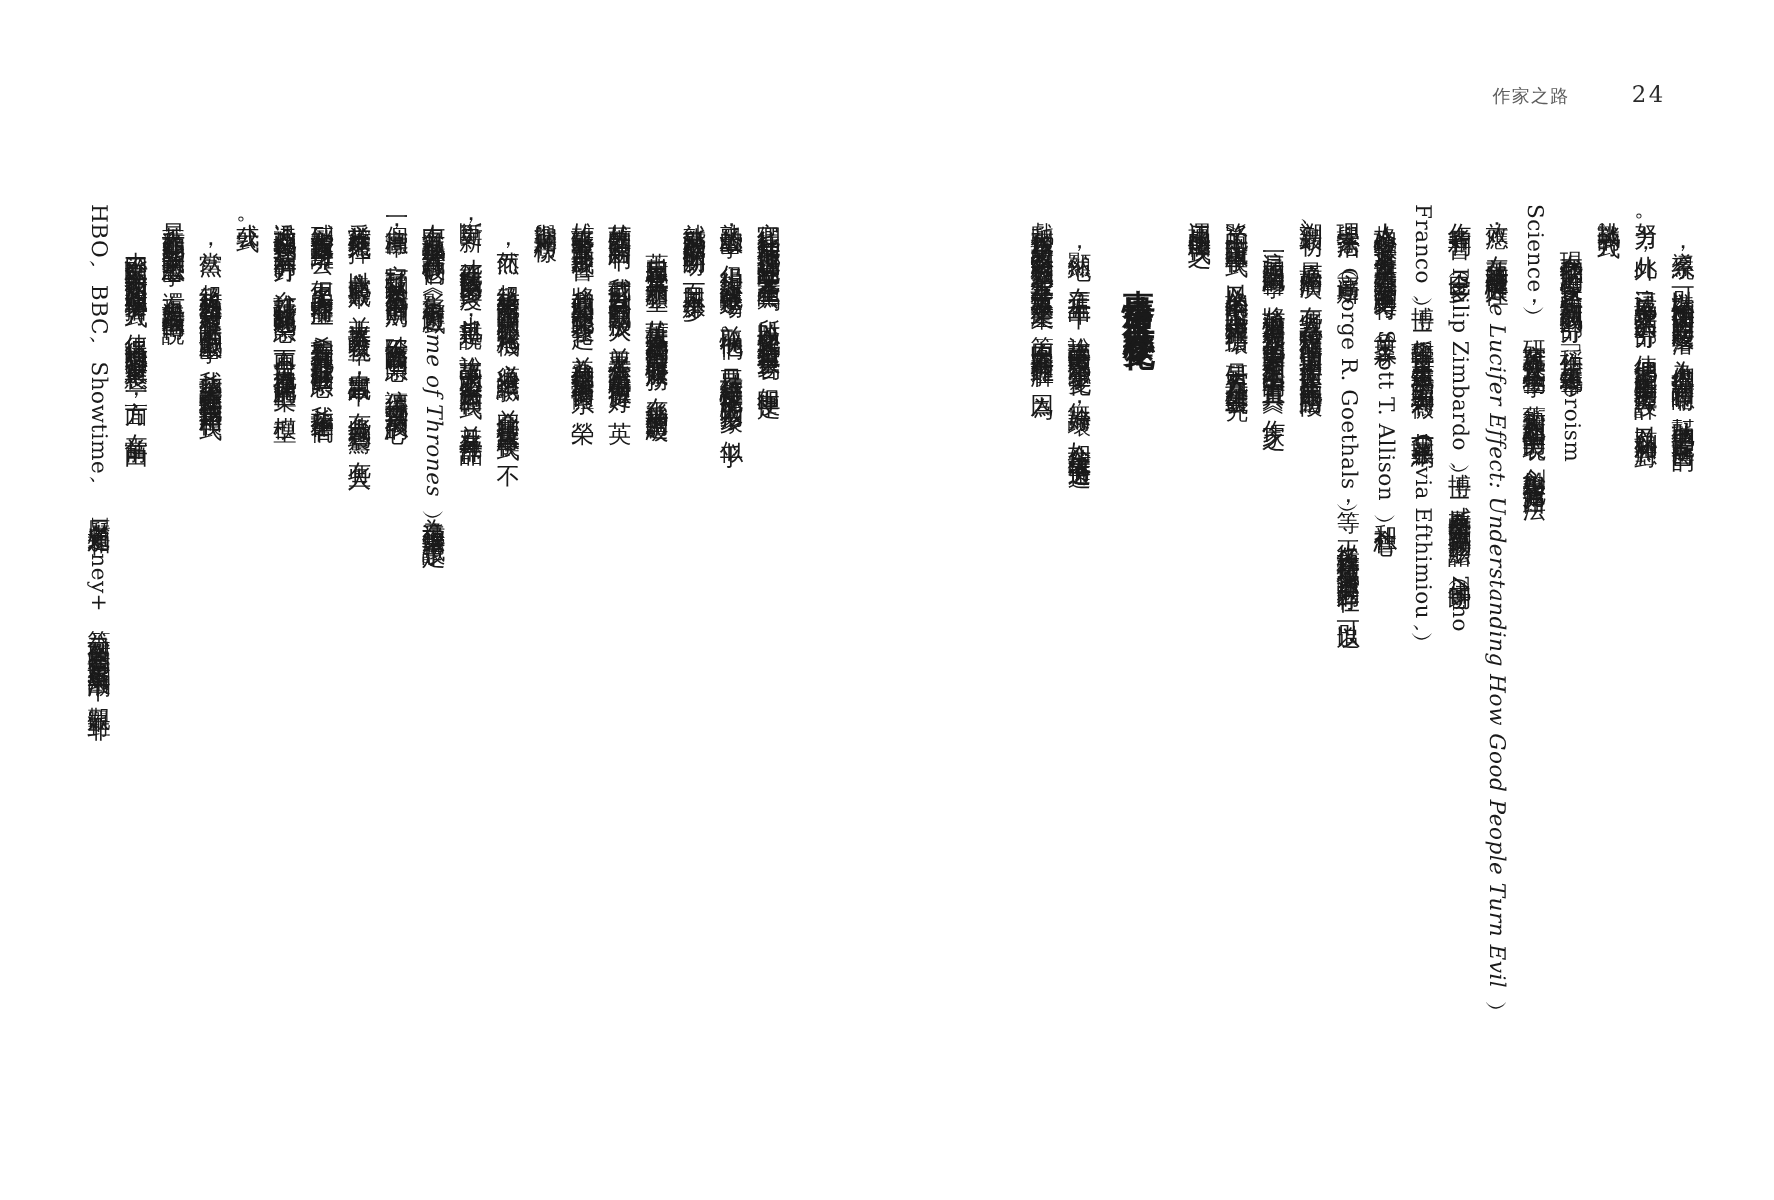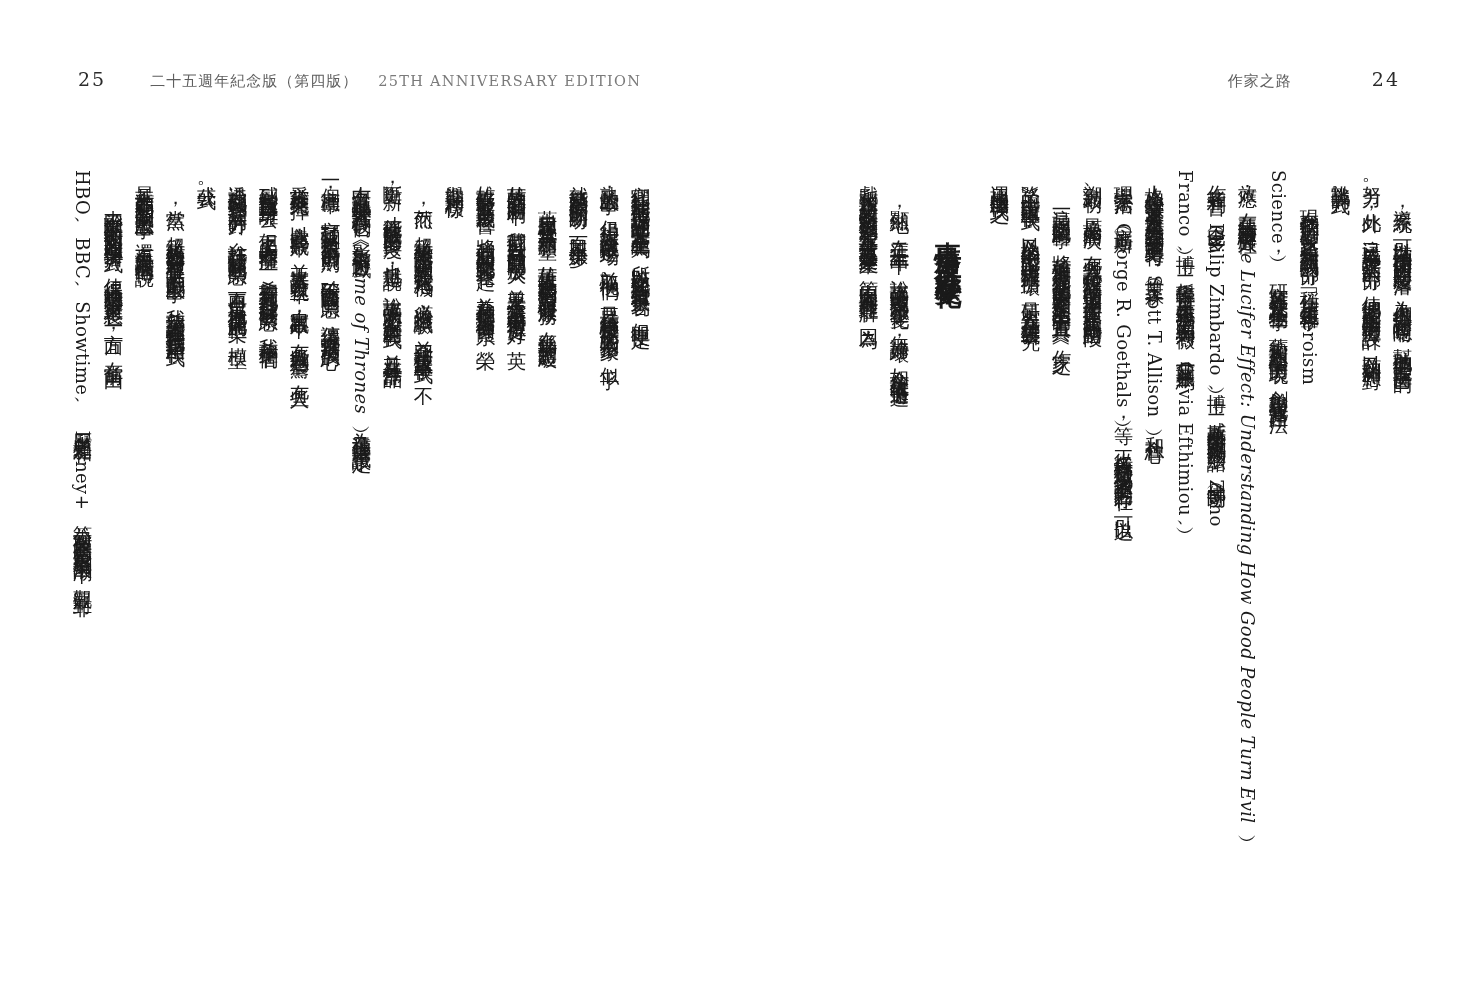--- a/index.html
+++ b/index.html
@@ -21,21 +21,21 @@
   .runhead {
     position: absolute;
     top: 68px;
     font-size: 15px;
     color: #6f6f6f;
     white-space: nowrap;
     display: flex;
     align-items: baseline;
   }
   .runhead.left  { left: 78px; }
-  .runhead.right { right: 78px; gap: 28px; }
+  .runhead.right { right: 90px; }
 
   .folio {
     font-size: 19px;
     color: #2b2b2b;
     letter-spacing: 2px;
     font-family: "DejaVu Serif", "Liberation Serif", serif;
   }
   .runhead-cn {
     font-size: 15px;
     letter-spacing: 1px;
@@ -92,25 +92,20 @@
     letter-spacing: 0.4px;
     font-size: 18px;
   }
   .lat.ital { font-style: italic; }
 </style>
 </head>
 <body>
 
 <div id="page">
 
-  <div class="runhead left">
-    <span class="folio">25</span>
-    <span class="runhead-cn">二十五週年紀念版（第四版）</span>
-    <span class="runhead-en">25TH ANNIVERSARY EDITION</span>
-  </div>
 
   <div class="runhead right">
     <span class="runhead-cn">作家之路</span>
     <span class="folio">24</span>
   </div>
 
   <div class="page-block" id="page-right">
       <div class="vcol pad">導系統，可以準確預測任何困難的起起落落，為人們提供語言和隱喻，幫助他們更能掌握自己的</div>
       <div class="vcol">努力。此外，這已成為許多人生活的一部分，使他們能夠了解事物的宏偉設計，以及預測和應對</div>
       <div class="vcol">挑戰的方式。</div>

